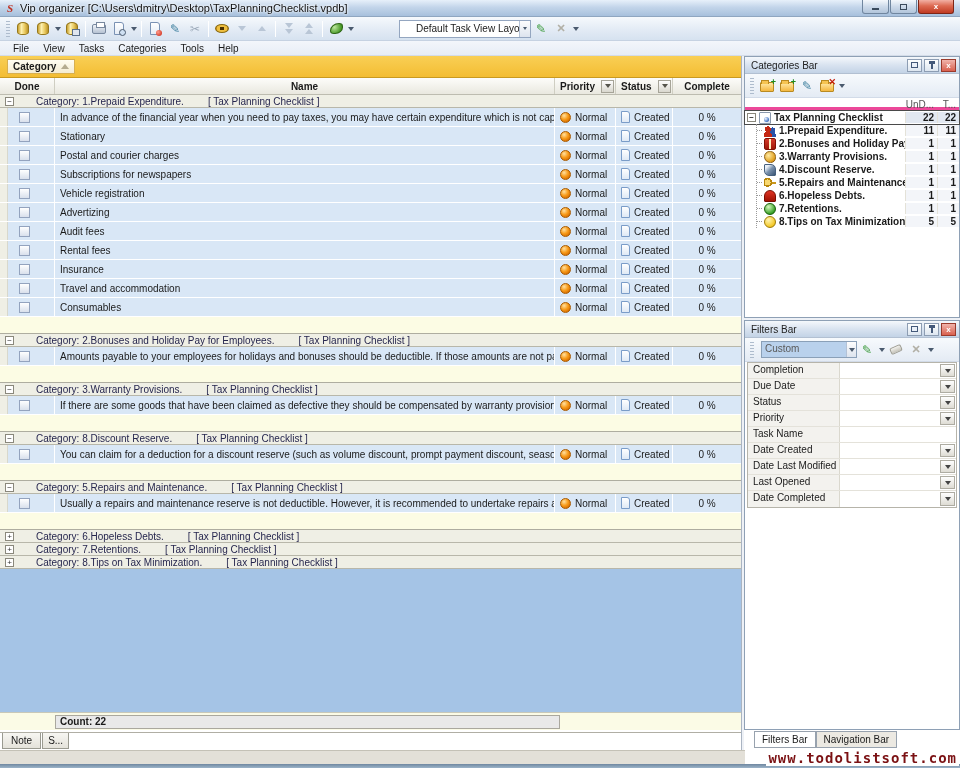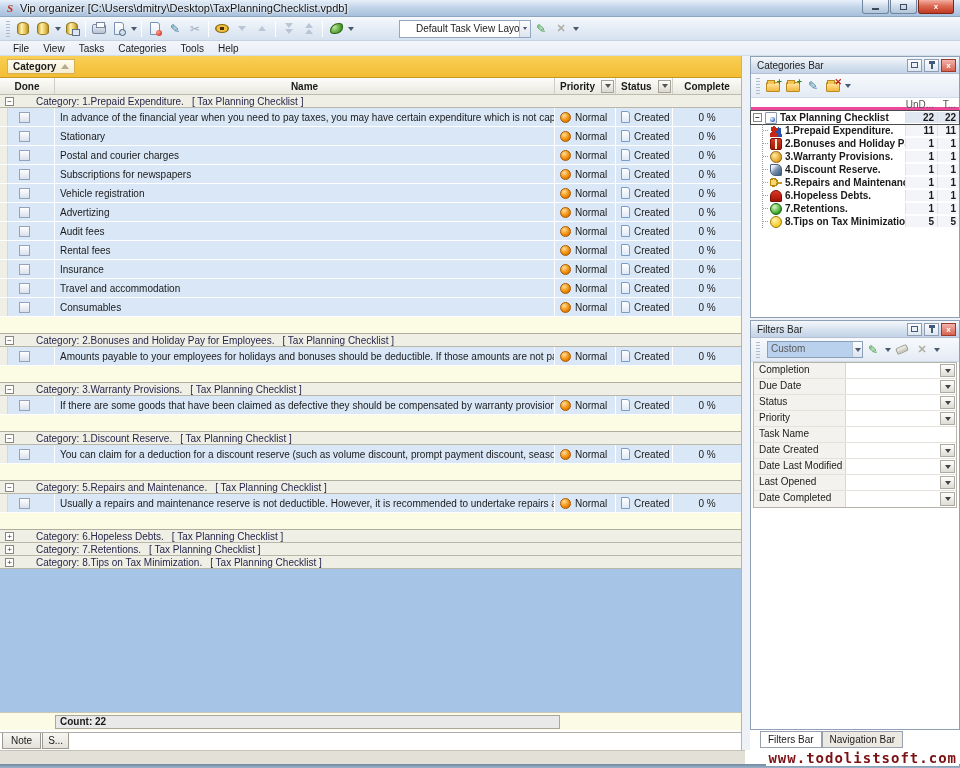--- a/index.html
+++ b/index.html
@@ -66,21 +66,21 @@
   .hc-prio { width:61px; justify-content:space-between; padding:0 1px 0 5px; }
   .hc-status { width:57px; justify-content:space-between; padding:0 1px 0 5px; }
   .hc-comp { width:68px; border-right:none; }
   .hdr-dd { width:13px; height:13px; background:linear-gradient(#fdfdfd,#d9d7ce); border:1px solid #a6a498; display:flex; align-items:center; justify-content:center; }
   .hdr-dd .caret { border-left-width:3px; border-right-width:3px; border-top-width:4px; border-top-color:#55544c; }
 
   .grid-body { flex:1; min-height:0; overflow:hidden; background:#a5c4e6; display:flex; flex-direction:column; }
   .grp-header { height:13px; flex:none; background:#efefe5; border-bottom:1px solid #b8b7aa; display:flex; align-items:center; padding-left:5px; color:#26264e; }
   .expand-box { width:9px; height:9px; flex:none; background:#fff; border:1px solid #8a887c; font-size:8px; line-height:7px; text-align:center; color:#333; }
   .grp-label { margin-left:22px; white-space:nowrap; }
-  .grp-suffix { margin-left:8px; white-space:nowrap; }
+  .grp-suffix { margin-left:24px; white-space:nowrap; }
   .task-row { height:19px; flex:none; display:flex; background:#d9e7f6; border-bottom:1px solid #fff; }
   .indent { width:8px; flex:none; background:#efefe5; border-right:1px solid #d8d8cc; }
   .cell { border-right:1px solid #fff; display:flex; align-items:center; }
   .cell-done { width:47px; padding-left:11px; }
   .cell-name { width:500px; padding-left:5px; white-space:nowrap; overflow:hidden; }
   .cell-prio { width:61px; padding-left:5px; gap:4px; }
   .cell-status { width:57px; padding-left:5px; gap:4px; }
   .cell-comp { width:68px; justify-content:center; border-right:none; }
   .checkbox { width:11px; height:11px; background:linear-gradient(#ffffff,#d9e0ec); border:1px solid #93a3be; }
   .prio-ball { width:11px; height:11px; flex:none; border-radius:50%; background:radial-gradient(circle at 35% 30%, #ffe0a0 0%, #f89c1b 45%, #d96f00 80%, #a85400 100%); border:1px solid #a85a00; }
@@ -88,21 +88,21 @@
   .spacer-row { height:17px; flex:none; background:#fcfce4; border-bottom:1px solid #aeada0; }
 
   .count-row { height:18px; flex:none; background:#fbfbe6; display:flex; align-items:center; border-top:1px solid #c8c8b8; }
   .count-box { margin-left:55px; width:505px; height:14px; background:#e9e9e9; border:1px solid #aaa89e; display:flex; align-items:center; padding-left:4px; font-weight:bold; }
   .note-gap { height:2px; flex:none; background:#fff; }
   .note-tabs { height:18px; flex:none; background:#fff; border-top:1px solid #b0aea4; display:flex; padding-left:2px; }
   .ntab { height:16px; background:linear-gradient(#f7f6f2,#e4e2da); border:1px solid #9a9a90; border-top:none; display:flex; align-items:center; padding:0 8px; margin-right:1px; }
   .ntab.small { padding:0 5px; }
 
   
-  .right-panel { flex:1; min-width:0; display:flex; flex-direction:column; background:#eef1f6; padding-left:8px; }
+  .right-panel { flex:1; min-width:0; display:flex; flex-direction:column; background:#eef1f6; padding-left:2px; }
   .panel { background:#fff; border:1px solid #8ea0b5; display:flex; flex-direction:column; min-height:0; }
   .panel-cats { height:262px; flex:none; }
   .panel-filters { flex:1; margin-top:2px; }
   .panel-header { height:17px; flex:none; background:linear-gradient(#f5f8fc,#d9e3f0 50%,#c3d3e6); border-bottom:1px solid #b2c0d2; display:flex; align-items:center; padding:0 3px 0 6px; }
   .panel-title { flex:1; color:#222; }
   .ph-btn { width:15px; height:13px; margin-left:2px; border:1px solid #8d9db3; background:linear-gradient(#fdfefe,#dde6f0); display:flex; align-items:center; justify-content:center; flex:none; }
   .ph-btn.close { background:linear-gradient(#f0b4ac,#d9604e); border-color:#9a3a2c; color:#fff; font-weight:bold; font-size:8px; }
   .gl-restore { width:7px; height:6px; border:1px solid #44597a; background:#eaf0f8; }
   .gl-pin { width:2px; height:8px; background:#44597a; position:relative; }
   .gl-pin::before { content:""; position:absolute; top:0; left:-2px; width:6px; height:3px; background:#44597a; }
@@ -530,21 +530,21 @@
             </span>
     <span class="cell cell-status">
               <span class="doc-icon"></span>
               <span>Created</span>
             </span>
     <span class="cell cell-comp">0 %</span>
   </div>
           <div class="spacer-row"></div>
           <div class="grp-header">
     <span class="expand-box">−</span>
-    <span class="grp-label">Category: 1.Discount Reserve.</span>
+    <span class="grp-label">Category: 8.Discount Reserve.</span>
     <span class="grp-suffix">[ Tax Planning Checklist ]</span>
   </div>
           <div class="task-row">
     <span class="indent"></span>
     <span class="cell cell-done">
               <span class="checkbox"></span>
             </span>
     <span class="cell cell-name">You can claim for a deduction for a discount reserve (such as volume discount, prompt payment discount, seasonal discount) in case your</span>
     <span class="cell cell-prio">
               <span class="prio-ball"></span>

